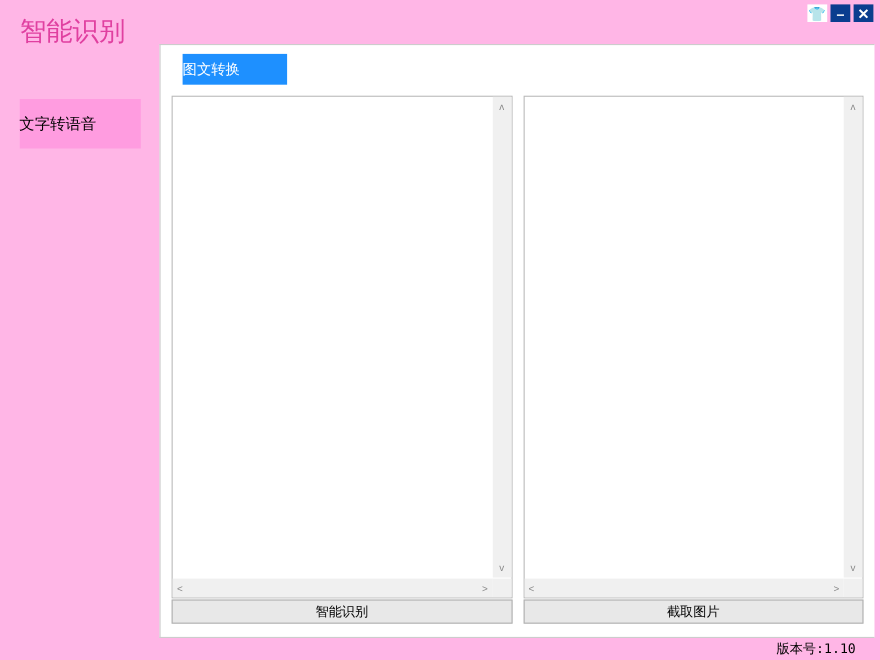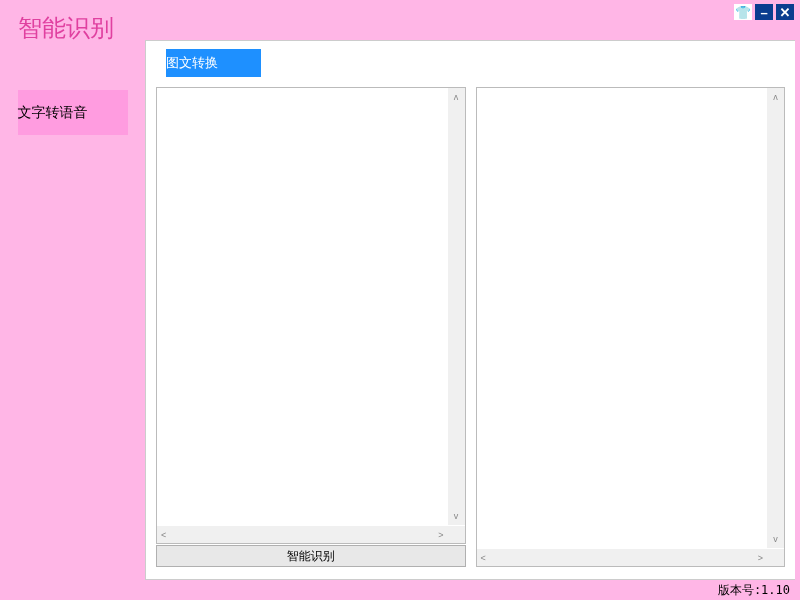--- a/index.html
+++ b/index.html
@@ -147,21 +147,21 @@
       display: flex;
       align-items: center;
       justify-content: center;
       font-size: 12px;
       cursor: pointer;
       margin-top: 1px;
     }
     .status {
       position: absolute;
       left: 0;
-      right: 0;
+      right: 12px;
       bottom: 0;
       height: 20px;
       background: #FFB6E6;
       display: flex;
       align-items: center;
       justify-content: flex-end;
       padding-right: 10px;
       font-size: 12px;
       font-family: "SimSun", monospace;
     }
@@ -215,19 +215,22 @@
         <div class="scroll-v">
           <span>ʌ</span>
           <span>v</span>
         </div>
         <div class="scroll-h">
           <span>&lt;</span>
           <span>&gt;</span>
         </div>
         <div class="scroll-corner"></div>
       </div>
+      <div class="panelbtn">
+        <span>截取图片</span>
+      </div>
     </div>
   </div>
 </div>
 
 <div class="status">
   <span>版本号:1.10</span>
 </div>
 
 </body></html>

